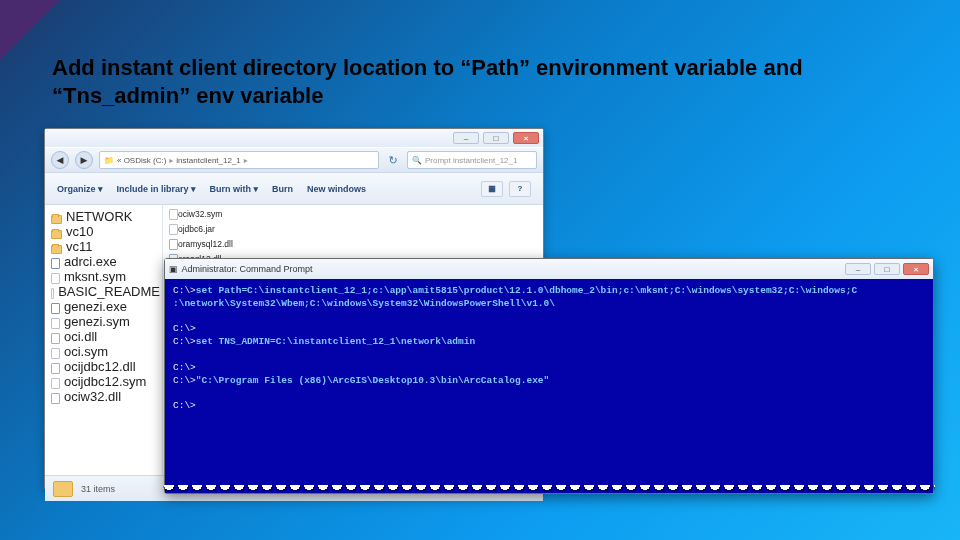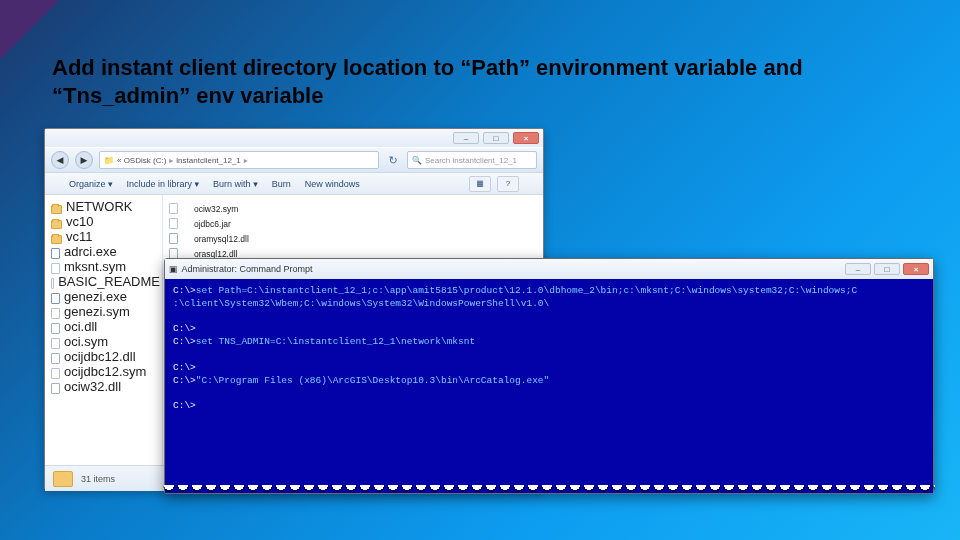--- a/index.html
+++ b/index.html
@@ -36,44 +36,44 @@
     border-top:1px solid #fff; border-bottom:1px solid #cfd8e6;}
   .navicon { width:18px; height:18px; border-radius:50%; background:#d9e4f2;
     border:1px solid #a8bcd8; display:flex; align-items:center; justify-content:center; font-size:9px;}
   .breadcrumb { flex:1; height:18px; background:#fff; border:1px solid #b9c7da;
     border-radius:2px; display:flex; align-items:center; padding:0 4px; gap:3px; color:#555; font-size:8px;}
   .bc-sep{color:#999;}
   .refresh { width:16px; height:16px; display:flex; align-items:center; justify-content:center;
     color:#3a6ea5; font-size:11px;}
   .searchbox { width:130px; height:18px; background:#fff; border:1px solid #b9c7da;
     border-radius:2px; display:flex; align-items:center; padding:0 4px; color:#999; font-size:8px; gap:3px;}
-  .toolbar { height:22px; background:linear-gradient(#f5f9fd,#e4ecf6);
-    display:flex; align-items:center; padding:0 24px; gap:14px; color:#2a4a7a; font-size:9px;
-    border-bottom:1px solid #d0d9e6;}
+  .toolbar { height:32px; background:linear-gradient(#f5f9fd,#e4ecf6);
+    display:flex; align-items:center; padding:0 12px; gap:14px; color:#2a4a7a; font-size:9px;
+    border-bottom:1px solid #d0d9e6;font-weight:bold;}
   .toolbar .tbi { display:flex; align-items:center; gap:2px; cursor:default;}
   .tool-right { margin-left:auto; display:flex; gap:6px;}
   .tool-iconbtn { width:22px; height:16px; background:#f0f4fa; border:1px solid #c5d1e2;
     border-radius:2px; display:flex; align-items:center; justify-content:center; font-size:8px;}
 
   .content { display:flex; height:270px; background:#fff;}
   .navpane { width:118px; border-right:1px solid #e0e6ef; padding:4px 2px 4px 6px;
     overflow:hidden;}
   .nav-item { display:flex; align-items:flex-end; gap:4px; height:15px; color:#222;
     font-size:13px; white-space:nowrap;}
   .ico-folder { width:11px; height:9px; background:#f3c86f; border:1px solid #d6a73e;
     border-radius:1px; position:relative;}
   .ico-folder::before{content:"";position:absolute;top:-2px;left:0;width:5px;height:2px;
     background:#f3c86f;border:1px solid #d6a73e;border-bottom:none;border-radius:1px 1px 0 0;}
   .ico-file { width:9px; height:11px; background:#fff; border:1px solid #b8c2d0;
     border-radius:1px; position:relative;}
   .ico-file.dll{border-color:#9fb0c8;}
   .ico-file.app{border-color:#7a94b8;}
   .listcol { flex:1; padding:4px 6px; display:flex; flex-direction:column; flex-wrap:wrap;
     column-gap:18px; align-content:flex-start; max-height:100%; }
-  .file-item { display:flex; align-items:flex-end; gap:16px; height:15px; font-size:8.5px;
+  .file-item { display:flex; align-items:flex-start; gap:0; height:15px; font-size:8.5px;
     color:#222; white-space:nowrap; width:110px;}
   .statusbar { height:26px; background:linear-gradient(#f0f5fb,#e2ebf6);
     border-top:1px solid #d0d9e6; display:flex; align-items:center; padding:0 8px; gap:8px;
     font-size:9px; color:#555;}
   .status-fold { width:20px; height:16px; background:#f3c86f; border:1px solid #d6a73e;
     border-radius:2px;}
 
   .cmd-window {
     position: absolute; left: 164px; top: 258px;
     width: 770px; height: 236px;
@@ -81,21 +81,21 @@
     box-shadow:0 4px 14px rgba(0,0,0,.45);
     display:flex; flex-direction:column;
   }
   .cmd-title { height:20px; background:linear-gradient(#f6f9fd,#e3ecf7);
     display:flex; align-items:center; padding:0 4px; font-size:9px; color:#333;}
   .cmd-title .tt { display:flex; align-items:center; gap:4px;}
   .cmd-title .wbtns { margin-left:auto; display:flex; gap:3px;}
   .cmd-body { flex:1; background:#0202a8; color:#e8e8f0;
     font-family: Consolas, "Courier New", monospace; font-size:9.5px; line-height:1.35;
     padding:6px 8px; white-space:pre-wrap; word-break:break-all; position:relative;}
-  .cmd-highlight { color:#7fc9ff;}
+  .cmd-highlight { color:#7fc9ff;font-weight:bold;}
   .torn-edge {
     position:absolute; left:-2px; right:-2px; bottom:-2px; height:10px;
     background:
       radial-gradient(circle at 6px 0, #fff 5px, transparent 5px) repeat-x 0 0/14px 10px,
       radial-gradient(circle at 6px 0, rgba(0,0,0,.35) 6px, transparent 6px) repeat-x 0 1px/14px 10px;
   }
 </style>
 </head>
 <body>
 
@@ -114,21 +114,21 @@
     <div class="breadcrumb">
       <span>📁</span>
       <span>« OSDisk (C:)</span>
       <span class="bc-sep">▸</span>
       <span>instantclient_12_1</span>
       <span class="bc-sep">▸</span>
     </div>
     <div class="refresh">↻</div>
     <div class="searchbox">
       <span>🔍</span>
-      <span>Search instantclient_12_1</span>
+      <span>Prompt instantclient_12_1</span>
     </div>
   </div>
   <div class="toolbar">
     <div class="tbi">Organize ▾</div>
     <div class="tbi">Include in library ▾</div>
     <div class="tbi">Burn with ▾</div>
     <div class="tbi">Burn</div>
     <div class="tbi">New windows</div>
     <div class="tool-right">
       <div class="tool-iconbtn">▦</div>
@@ -229,24 +229,24 @@
       <span>▣</span>
       <span>Administrator: Command Prompt</span>
     </div>
     <div class="wbtns">
       <div class="winbtn">–</div>
       <div class="winbtn">□</div>
       <div class="winbtn close">×</div>
     </div>
   </div>
   <div class="cmd-body"><span>C:\&gt;</span><span class="cmd-highlight">set Path=C:\instantclient_12_1;c:\app\amit5815\product\12.1.0\dbhome_2\bin;c:\mksnt;C:\windows\system32;C:\windows;C</span>
-<span class="cmd-highlight">:\client\System32\Wbem;C:\windows\System32\WindowsPowerShell\v1.0\</span>
+<span class="cmd-highlight">:\network\System32\Wbem;C:\windows\System32\WindowsPowerShell\v1.0\</span>
 
 <span>C:\&gt;</span>
-<span>C:\&gt;</span><span class="cmd-highlight">set TNS_ADMIN=C:\instantclient_12_1\network\mksnt</span>
+<span>C:\&gt;</span><span class="cmd-highlight">set TNS_ADMIN=C:\instantclient_12_1\network\admin</span>
 
 <span>C:\&gt;</span>
 <span>C:\&gt;</span><span class="cmd-highlight">"C:\Program Files (x86)\ArcGIS\Desktop10.3\bin\ArcCatalog.exe"</span>
 
 <span>C:\&gt;</span>
     <div class="torn-edge"></div>
   </div>
 </div>
 
 </body></html>

